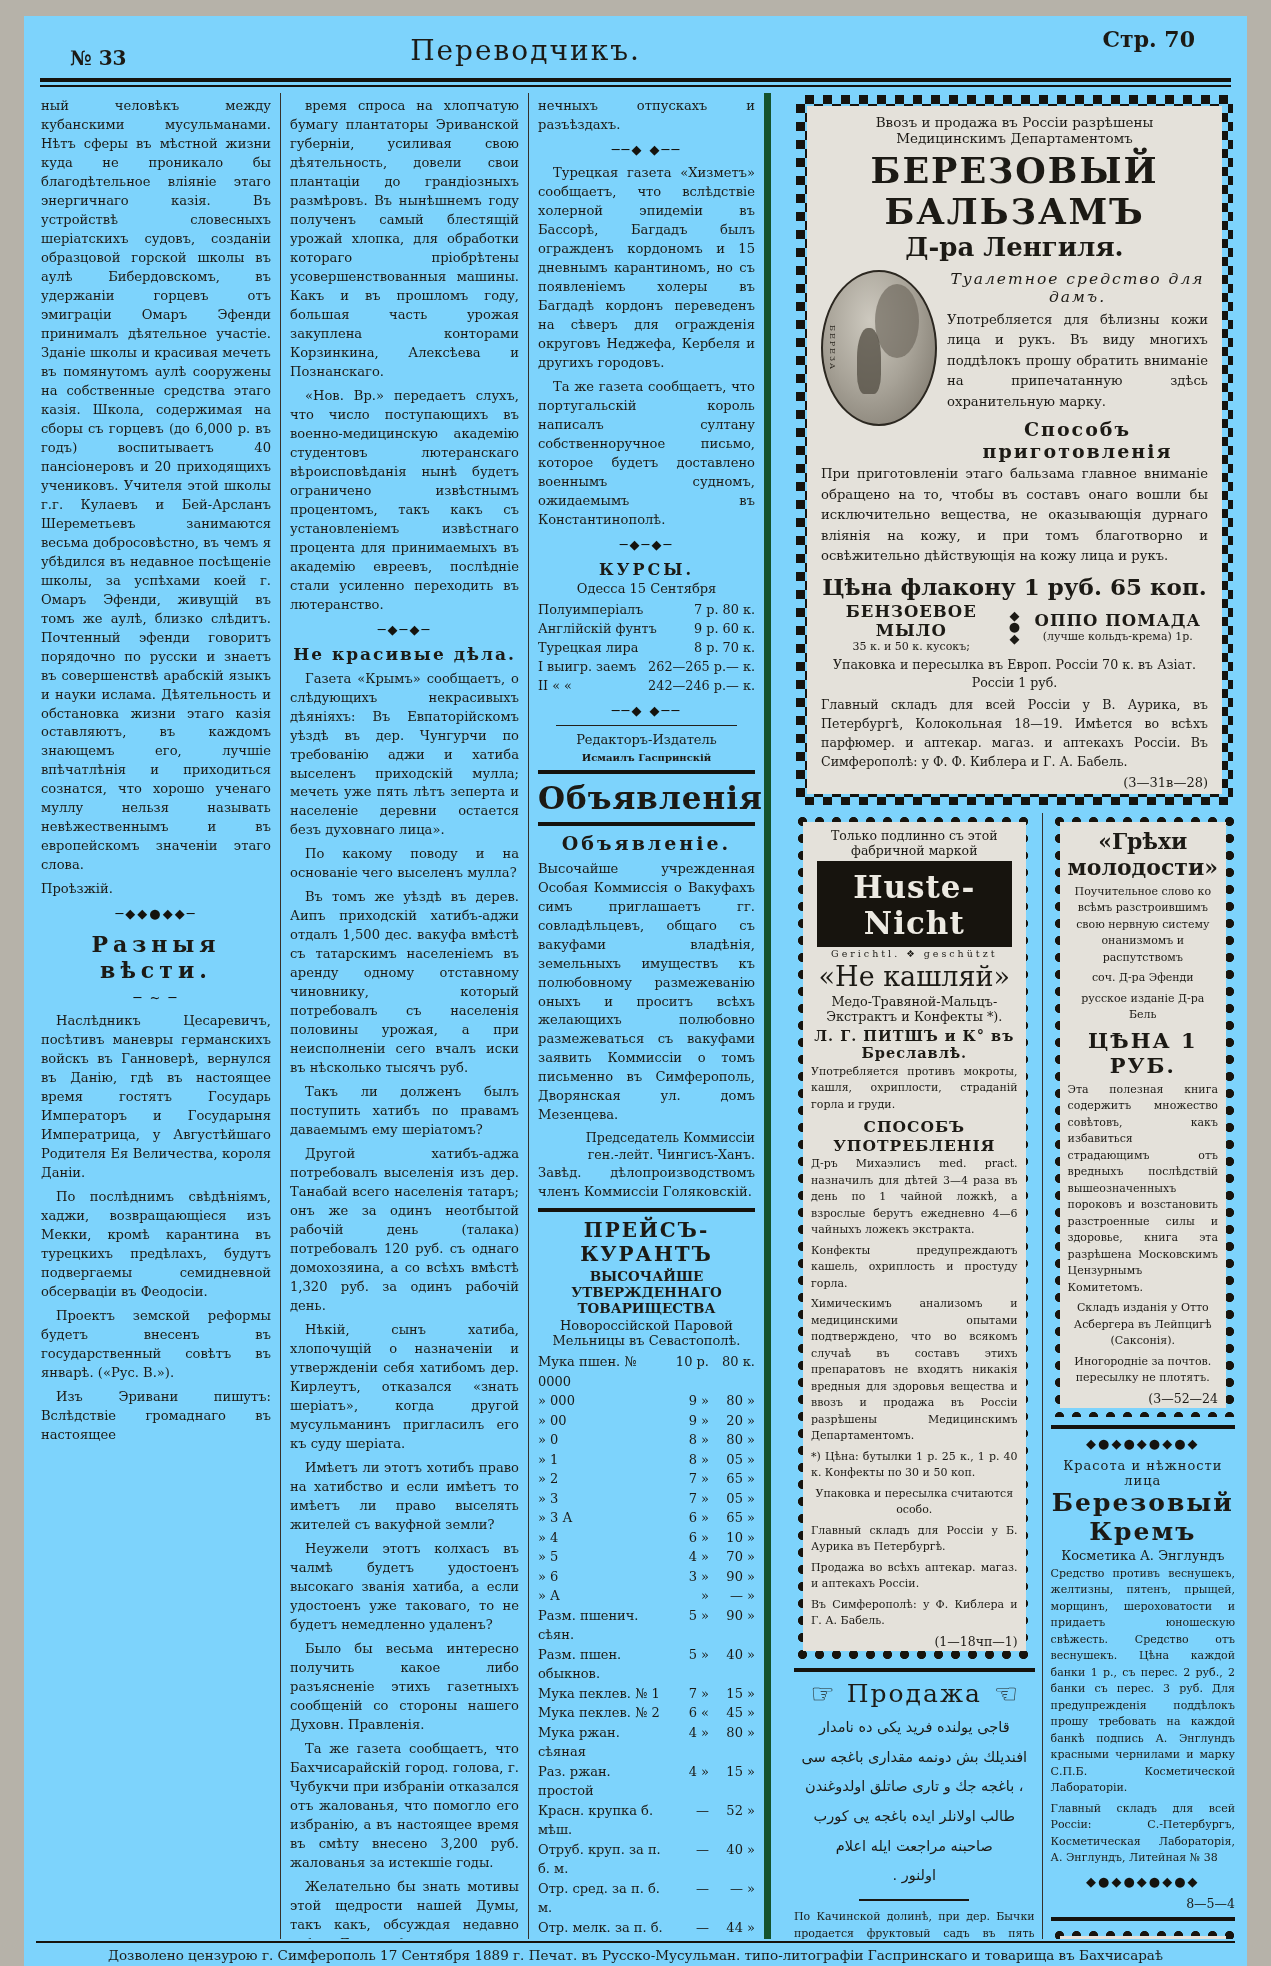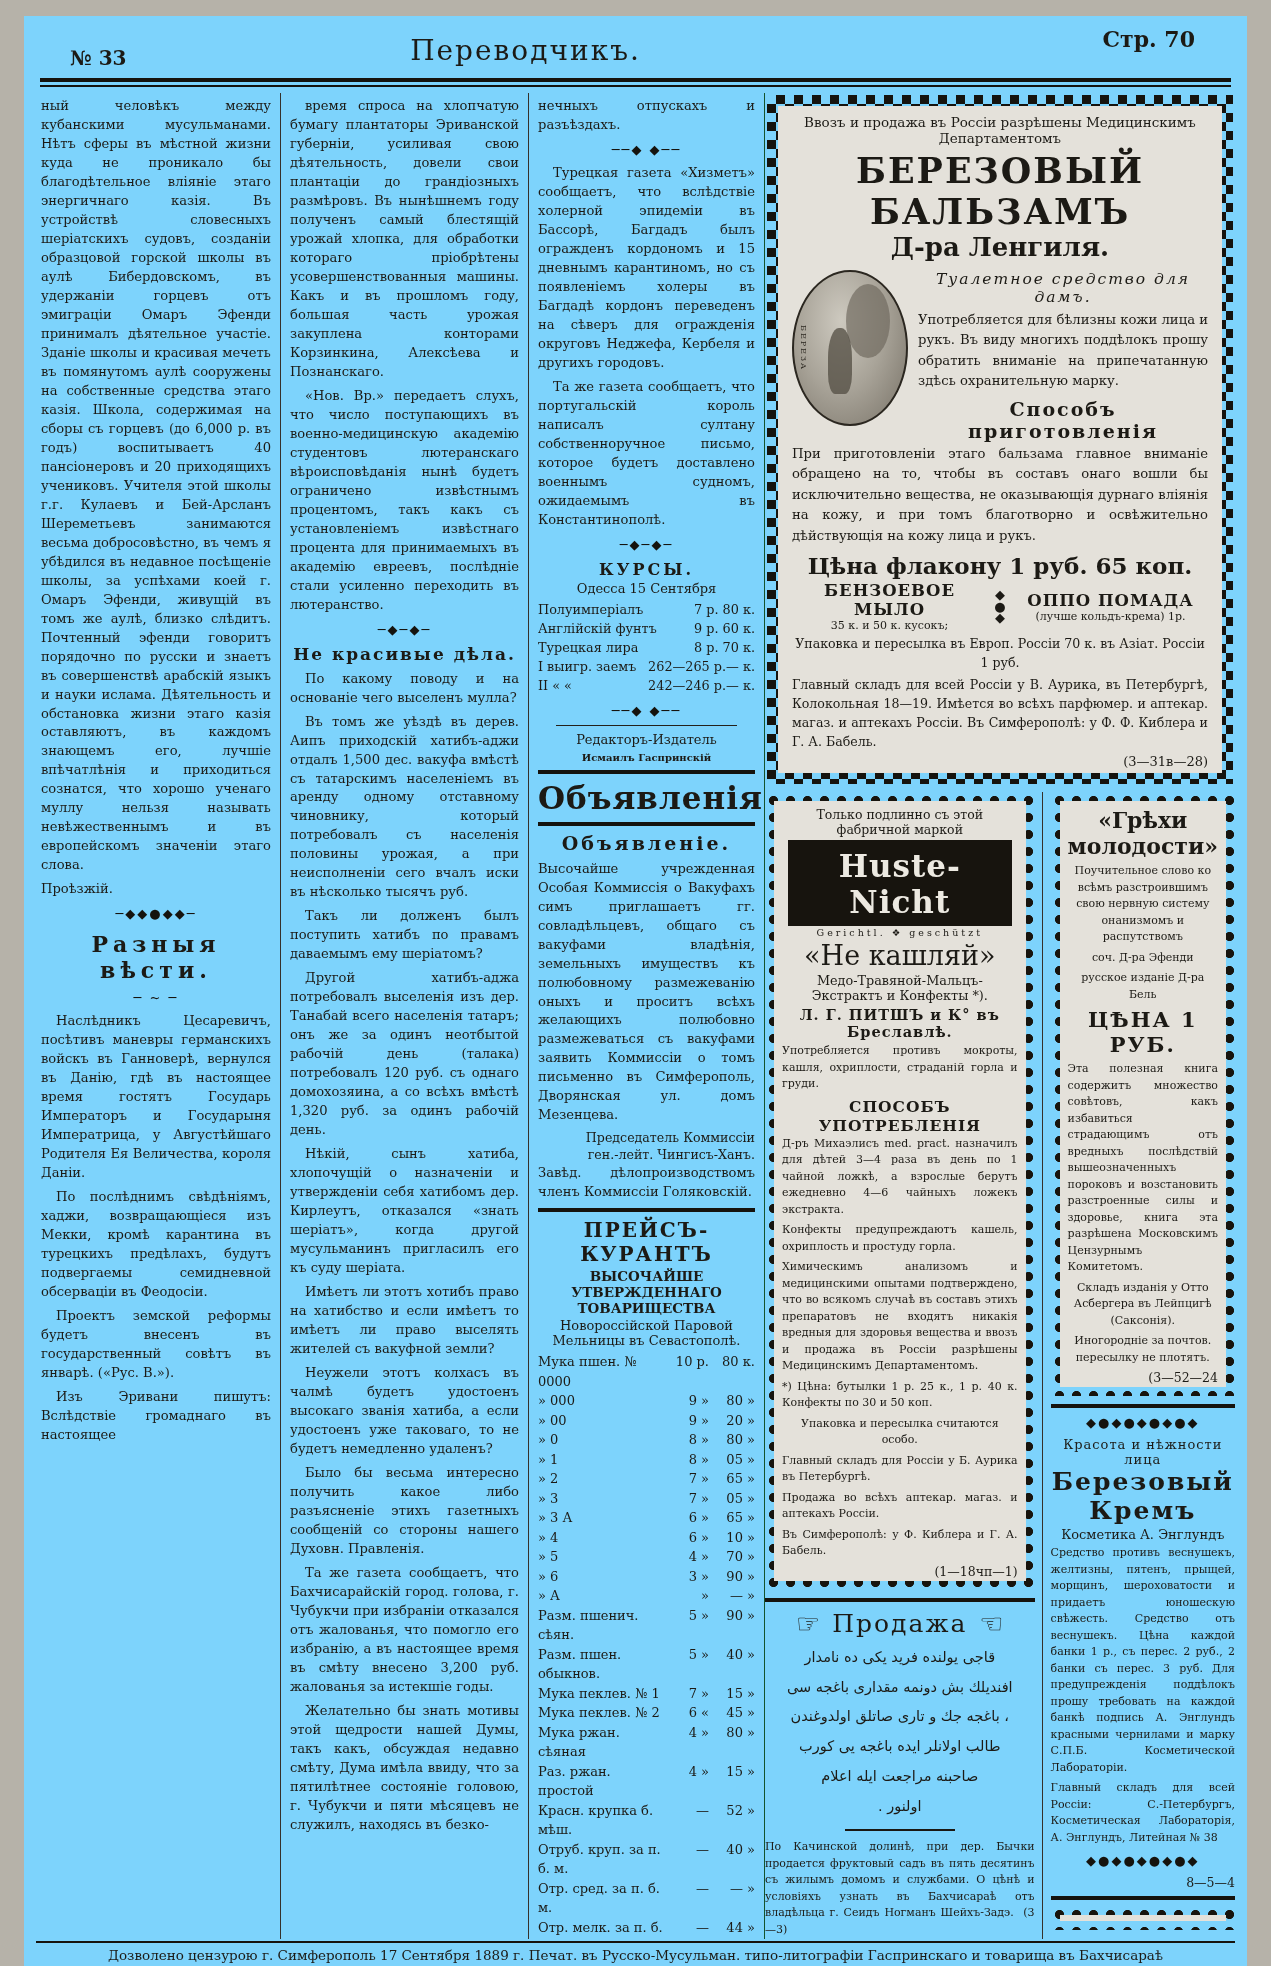--- a/index.html
+++ b/index.html
@@ -11,21 +11,21 @@
   .issue{position:absolute;left:38px;top:22px;font-size:20px;font-weight:bold;}
   .masthead{position:absolute;left:0;right:220px;text-align:center;top:10px;font-size:28px;letter-spacing:2px;}
   .pageno{position:absolute;right:44px;top:2px;font-size:22px;font-weight:bold;}
   .hdr-rule{border-top:4px solid #15130e;border-bottom:2px solid #15130e;height:3px;margin:2px 8px 0;}
   
   .cols{display:flex;margin-top:6px;height:1846px;overflow:hidden;}
   .col{box-sizing:border-box;padding:4px 9px 0;overflow:hidden;}
   .c1{width:248px;}
   .c2{width:248px;border-left:1px solid #35312a;}
   .c3{width:236px;border-left:1px solid #35312a;}
-  .adz{flex:1;border-left:1px solid #14532d;padding:0 4px 0 0;box-sizing:border-box;overflow:hidden;}
+  .adz{flex:1;border-left:7px solid #14532d;padding:0 4px 0 23px;box-sizing:border-box;overflow:hidden;}
   .col p{font-size:13.1px;line-height:1.45;text-align:justify;margin:0 0 5px;}
   .ind{text-indent:15px;}
   .byline{text-align:right;font-size:13.5px;margin:2px 8px 4px 0;}
   .orn{text-align:center;font-size:13px;letter-spacing:2px;margin:7px 0;color:#15130e;}
   .sec-big{font-size:22px;font-weight:bold;letter-spacing:5px;text-align:center;margin:10px 0 2px;}
   .sec-mid{font-size:17px;font-weight:bold;letter-spacing:2px;text-align:center;margin:6px 0 6px;}
   .rule-thin{border-top:1px solid #23201a;margin:6px 18px;}
   .rule-short{border-top:2px solid #1a1712;width:110px;margin:8px auto;}
   .rule-thick{border-top:4px solid #15130e;margin:6px 0;}
   
@@ -142,20 +142,21 @@
       <div>
 
           <p class="ind">время спроса на хлопчатую бумагу плантаторы Эриванской губерніи, усиливая свою дѣятельность, довели свои плантаціи до грандіозныхъ размѣровъ. Въ нынѣшнемъ году полученъ самый блестящій урожай хлопка, для обработки котораго пріобрѣтены усовершенствованныя машины. Какъ и въ прошломъ году, большая часть урожая закуплена конторами Корзинкина, Алексѣева и Познанскаго.</p>
 
           <p class="ind">«Нов. Вр.» передаетъ слухъ, что число поступающихъ въ военно-медицинскую академію студентовъ лютеранскаго вѣроисповѣданія нынѣ будетъ ограничено извѣстнымъ процентомъ, такъ какъ съ установленіемъ извѣстнаго процента для принимаемыхъ въ академію евреевъ, послѣдніе стали усиленно переходить въ лютеранство.</p>
         </div>
       <div class="orn">─◆─◆─</div>
       <div class="sec-mid">Не красивые дѣла.</div>
       <div>
 
+          <p class="ind">Газета «Крымъ» сообщаетъ, о слѣдующихъ некрасивыхъ дѣяніяхъ: Въ Евпаторійскомъ уѣздѣ въ дер. Чунгурчи по требованію аджи и хатиба выселенъ приходскій мулла; мечеть уже пять лѣтъ зеперта и населеніе деревни остается безъ духовнаго лица».</p>
 
           <p class="ind">По какому поводу и на основаніе чего выселенъ мулла?</p>
 
           <p class="ind">Въ томъ же уѣздѣ въ дерев. Аипъ приходскій хатибъ-аджи отдалъ 1,500 дес. вакуфа вмѣстѣ съ татарскимъ населеніемъ въ аренду одному отставному чиновнику, который потребовалъ съ населенія половины урожая, а при неисполненіи сего вчалъ иски въ нѣсколько тысячъ руб.</p>
 
           <p class="ind">Такъ ли долженъ былъ поступить хатибъ по правамъ даваемымъ ему шеріатомъ?</p>
 
           <p class="ind">Другой хатибъ-аджа потребовалъ выселенія изъ дер. Танабай всего населенія татаръ; онъ же за одинъ неотбытой рабочій день (талака) потребовалъ 120 руб. съ однаго домохозяина, а со всѣхъ вмѣстѣ 1,320 руб. за одинъ рабочій день.</p>
 
           <p class="ind">Нѣкій, сынъ хатиба, хлопочущій о назначеніи и утвержденіи себя хатибомъ дер. Кирлеутъ, отказался «знать шеріатъ», когда другой мусульманинъ пригласилъ его къ суду шеріата.</p>

